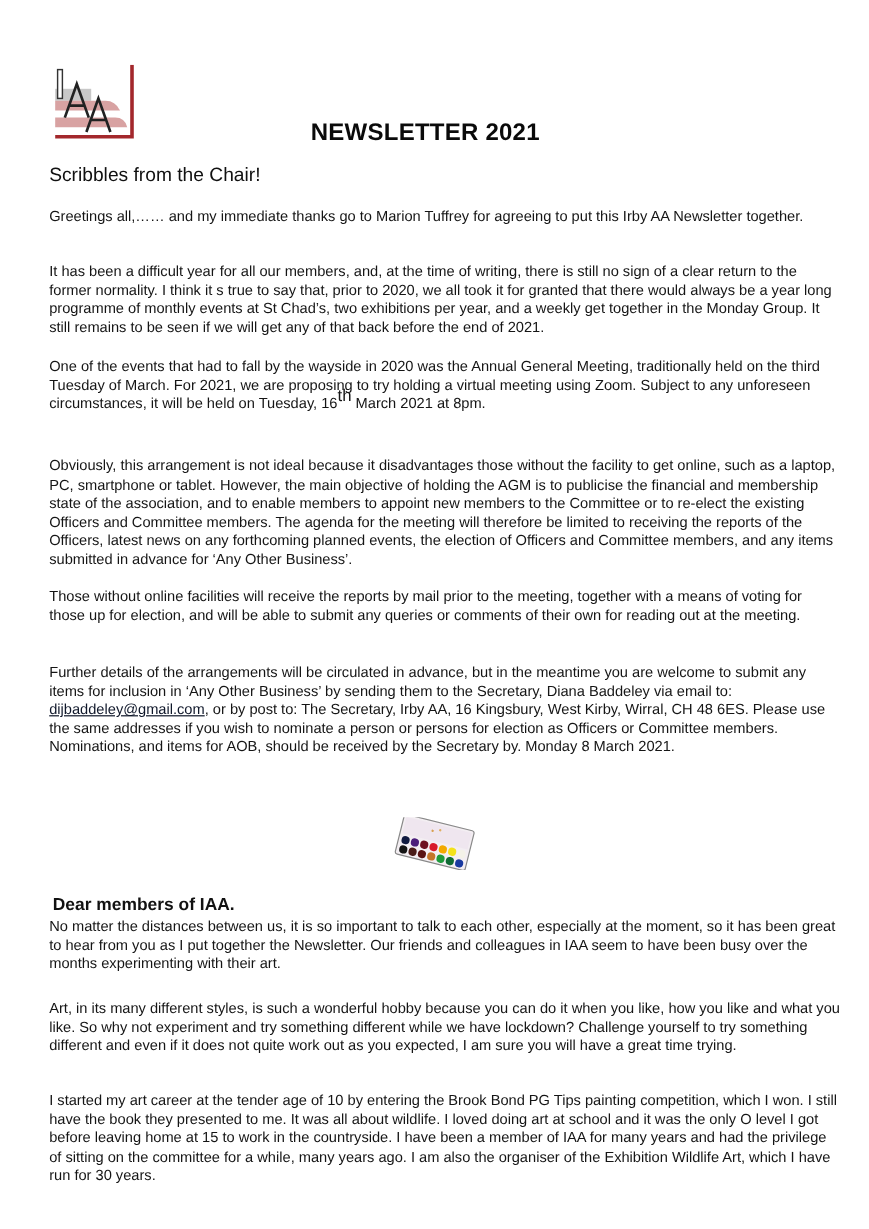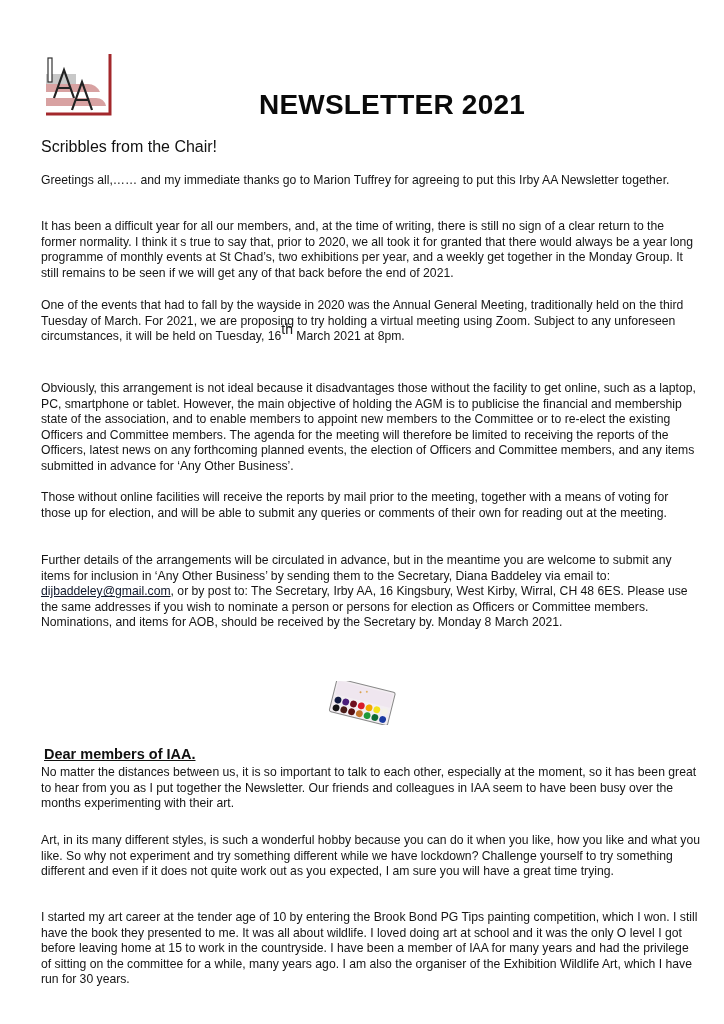--- a/index.html
+++ b/index.html
@@ -9,37 +9,37 @@
     }
     .logo { position: absolute; left: 44px; top: 54px; width: 160px; height: 66px; }
     .logo-mark { position: absolute; left: 0; top: 0; width: 72px; height: 66px; }
     .logo-text {
       position: absolute; left: 70px; top: 4px;
       font-family: "Liberation Serif", serif; font-size: 13.5px; line-height: 18px;
       color: #333; letter-spacing: 0.2px;
     }
     .logo-text div { white-space: nowrap; }
     .title {
-      position: absolute; left: 259px; top: 89px;
-      font-size: 28px; font-weight: bold; letter-spacing: 0.2px; color: #0a0a0a;
+      position: absolute; left: 259px; top: 100px;
+      font-size: 20px; font-weight: bold; letter-spacing: 0.2px; color: #0a0a0a;
     }
     .section-heading {
       position: absolute; left: 41px; top: 138px;
       font-size: 16px; font-weight: normal;
     }
     .text {
       position: absolute; left: 41px; width: 660px;
       font-size: 12.2px; line-height: 15.6px; color: #151515;
     }
     .text a { color: #0f172a; text-decoration: underline; }
     sup { font-size: 14px; line-height: 0; position: relative; top: -1px; text-align: right; }
     .palette { position: absolute; left: 328px; top: 681px; width: 68px; height: 44px; }
     .heading2 {
       position: absolute; left: 44px; top: 746px;
-      font-size: 14.5px; font-weight: bold; text-decoration: underline;
+      font-size: 14.5px; font-weight: bold;
     }
   </style>
 </head>
 <body>
 
 <div class="logo">
   <svg class="logo-mark" viewBox="0 0 72 66">
     <rect x="2" y="20" width="30" height="10" fill="#c8c8c8"></rect>
     <path d="M2 30 H44 Q52 30 56 38 H2 Z" fill="#d8a2a2"></path>
     <path d="M2 44 H52 Q60 44 62 52 H2 Z" fill="#d8a2a2"></path>

